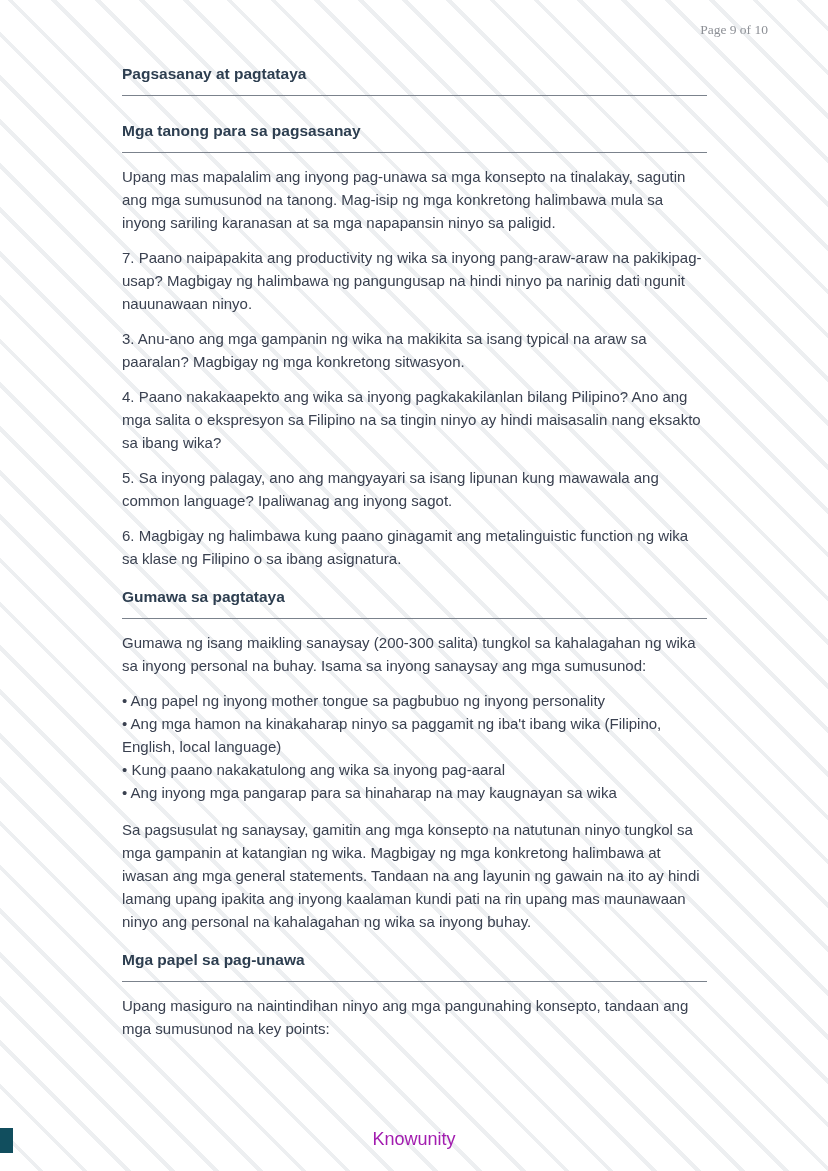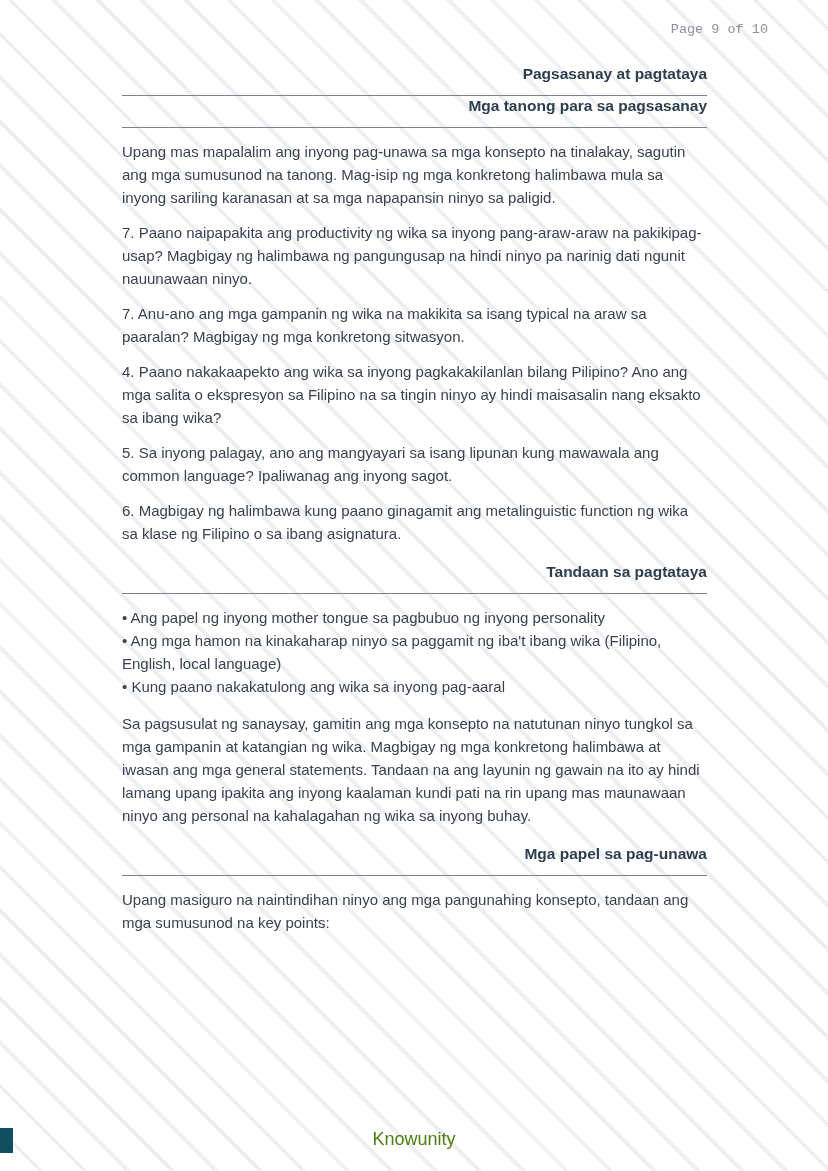--- a/index.html
+++ b/index.html
@@ -20,67 +20,66 @@
       transparent 27px,
       #edeff1 27px,
       #edeff1 31px
     );
     z-index: 0;
   }
   .page-indicator {
     position: absolute;
     top: 22px;
     right: 60px;
-    font-family: Liberation Mono, monospace;
+    font-family: Liberation Serif, serif;
     font-size: 13.5px;
     color: #8d9096;
     z-index: 2;
   }
   .content {
     position: absolute;
     left: 122px;
     top: 64px;
     width: 585px;
     display: flex;
     flex-direction: column;
     z-index: 1;
     color: #3a4150;
     font-size: 15px;
     line-height: 23px;
-    align-items: flex-end;
   }
   .title {
     font-size: 15.5px;
     font-weight: 700;
     color: #2d3e50;
     line-height: 20px;
     margin: 0;
   }
-  .title.after-rule { }
+  .title.after-rule { margin-top: 25px; }
   .title.after-text { margin-top: 17px; }
   .rule {
     border: none;
     border-top: 1px solid #7b828c;
     margin: 11px 0 0 0;
     width: 100%;
     height: 0;
   }
   .para { margin: 12px 0 0 0; }
   .para.lead { }
   .para.post-list { margin-top: 14px; }
   .bullets { margin-top: 12px; }
   .bullet { margin: 0; }
   .footer-brand {
     position: absolute;
     top: 1129px;
     left: 0;
     width: 100%;
     text-align: center;
     font-size: 18px;
-    color: #4d7c0f;
+    color: #a21caf;
     z-index: 1;
   }
   .accent-bar {
     position: absolute;
     left: 0;
     top: 1128px;
     width: 13px;
     height: 25px;
     background: #114e5e;
     z-index: 2;
@@ -97,33 +96,35 @@
 
   <h1 class="title">Pagsasanay at pagtataya</h1>
   <hr class="rule">
 
   <h2 class="title after-rule">Mga tanong para sa pagsasanay</h2>
   <hr class="rule">
 
   <p class="para lead">Upang mas mapalalim ang inyong pag-unawa sa mga konsepto na tinalakay, sagutin ang mga sumusunod na tanong. Mag-isip ng mga konkretong halimbawa mula sa inyong sariling karanasan at sa mga napapansin ninyo sa paligid.</p>
 
   <p class="para">7. Paano naipapakita ang productivity ng wika sa inyong pang-araw-araw na pakikipag-usap? Magbigay ng halimbawa ng pangungusap na hindi ninyo pa narinig dati ngunit nauunawaan ninyo.</p>
-  <p class="para">7. Anu-ano ang mga gampanin ng wika na makikita sa isang typical na araw sa paaralan? Magbigay ng mga konkretong sitwasyon.</p>
+  <p class="para">3. Anu-ano ang mga gampanin ng wika na makikita sa isang typical na araw sa paaralan? Magbigay ng mga konkretong sitwasyon.</p>
   <p class="para">4. Paano nakakaapekto ang wika sa inyong pagkakakilanlan bilang Pilipino? Ano ang mga salita o ekspresyon sa Filipino na sa tingin ninyo ay hindi maisasalin nang eksakto sa ibang wika?</p>
   <p class="para">5. Sa inyong palagay, ano ang mangyayari sa isang lipunan kung mawawala ang common language? Ipaliwanag ang inyong sagot.</p>
   <p class="para">6. Magbigay ng halimbawa kung paano ginagamit ang metalinguistic function ng wika sa klase ng Filipino o sa ibang asignatura.</p>
 
-  <h2 class="title after-text">Tandaan sa pagtataya</h2>
+  <h2 class="title after-text">Gumawa sa pagtataya</h2>
   <hr class="rule">
 
+  <p class="para lead">Gumawa ng isang maikling sanaysay (200-300 salita) tungkol sa kahalagahan ng wika sa inyong personal na buhay. Isama sa inyong sanaysay ang mga sumusunod:</p>
 
   <div class="bullets">
     <div class="bullet">• Ang papel ng inyong mother tongue sa pagbubuo ng inyong personality</div>
     <div class="bullet">• Ang mga hamon na kinakaharap ninyo sa paggamit ng iba't ibang wika (Filipino, English, local language)</div>
     <div class="bullet">• Kung paano nakakatulong ang wika sa inyong pag-aaral</div>
+    <div class="bullet">• Ang inyong mga pangarap para sa hinaharap na may kaugnayan sa wika</div>
   </div>
 
   <p class="para post-list">Sa pagsusulat ng sanaysay, gamitin ang mga konsepto na natutunan ninyo tungkol sa mga gampanin at katangian ng wika. Magbigay ng mga konkretong halimbawa at iwasan ang mga general statements. Tandaan na ang layunin ng gawain na ito ay hindi lamang upang ipakita ang inyong kaalaman kundi pati na rin upang mas maunawaan ninyo ang personal na kahalagahan ng wika sa inyong buhay.</p>
 
   <h2 class="title after-text">Mga papel sa pag-unawa</h2>
   <hr class="rule">
 
   <p class="para lead">Upang masiguro na naintindihan ninyo ang mga pangunahing konsepto, tandaan ang mga sumusunod na key points:</p>
 
 </main>

